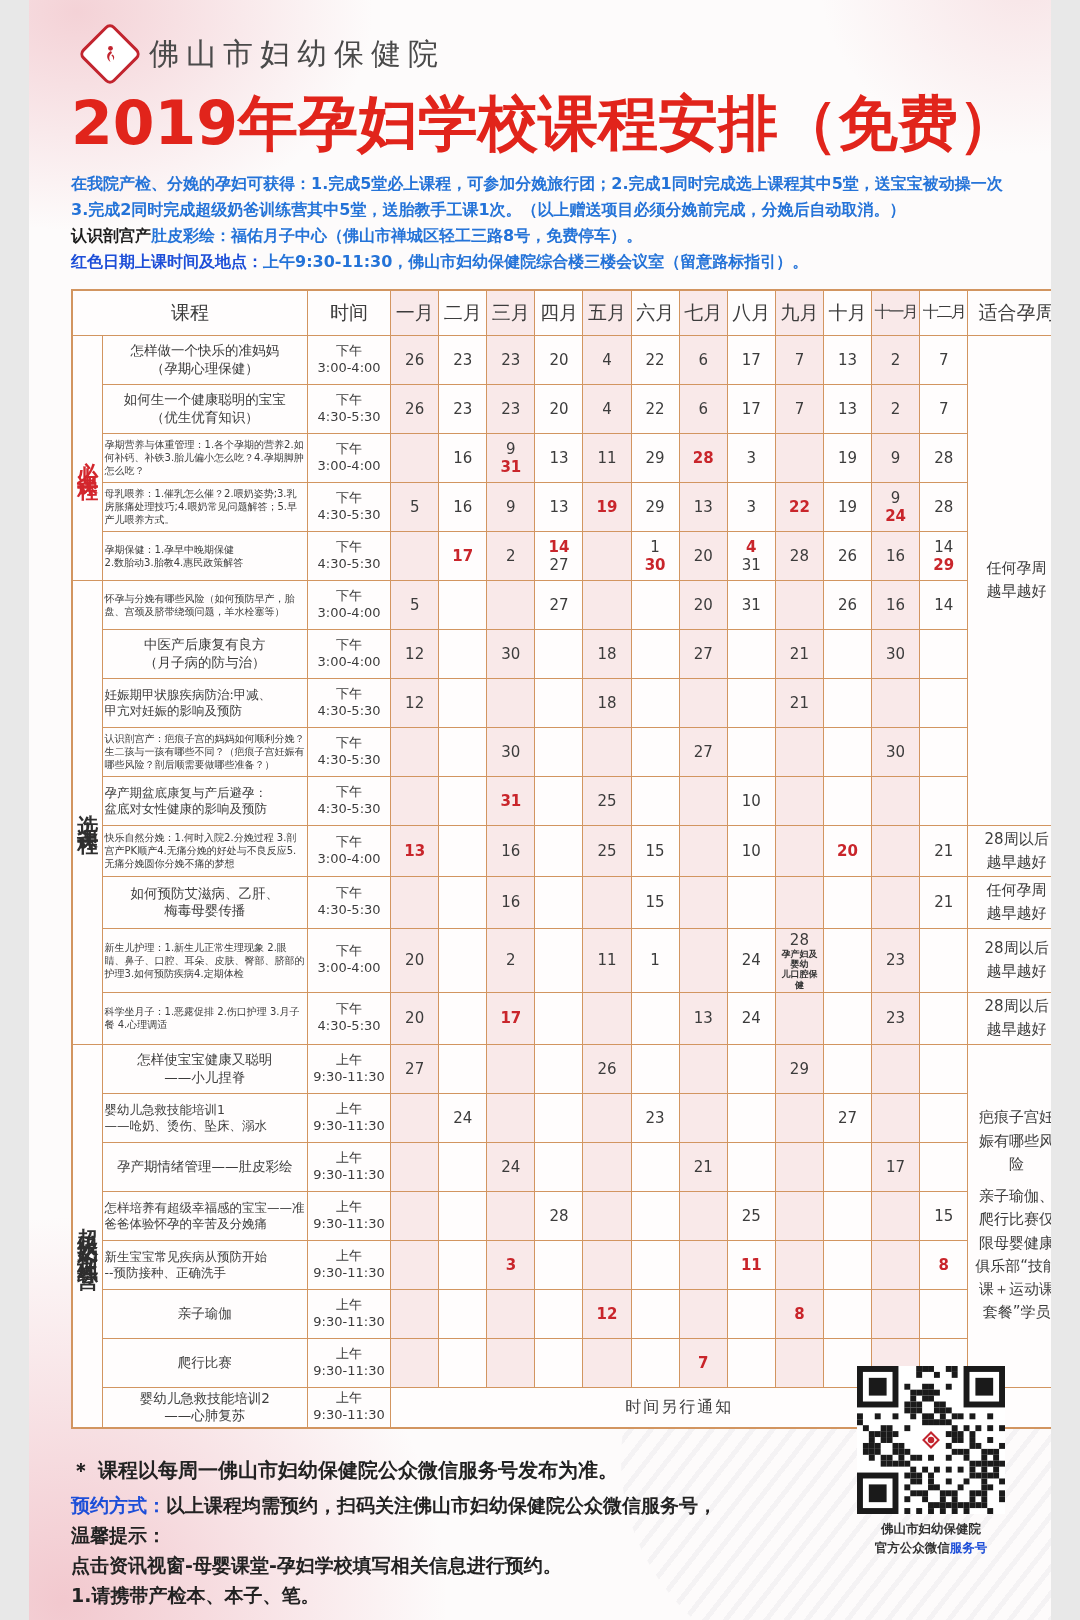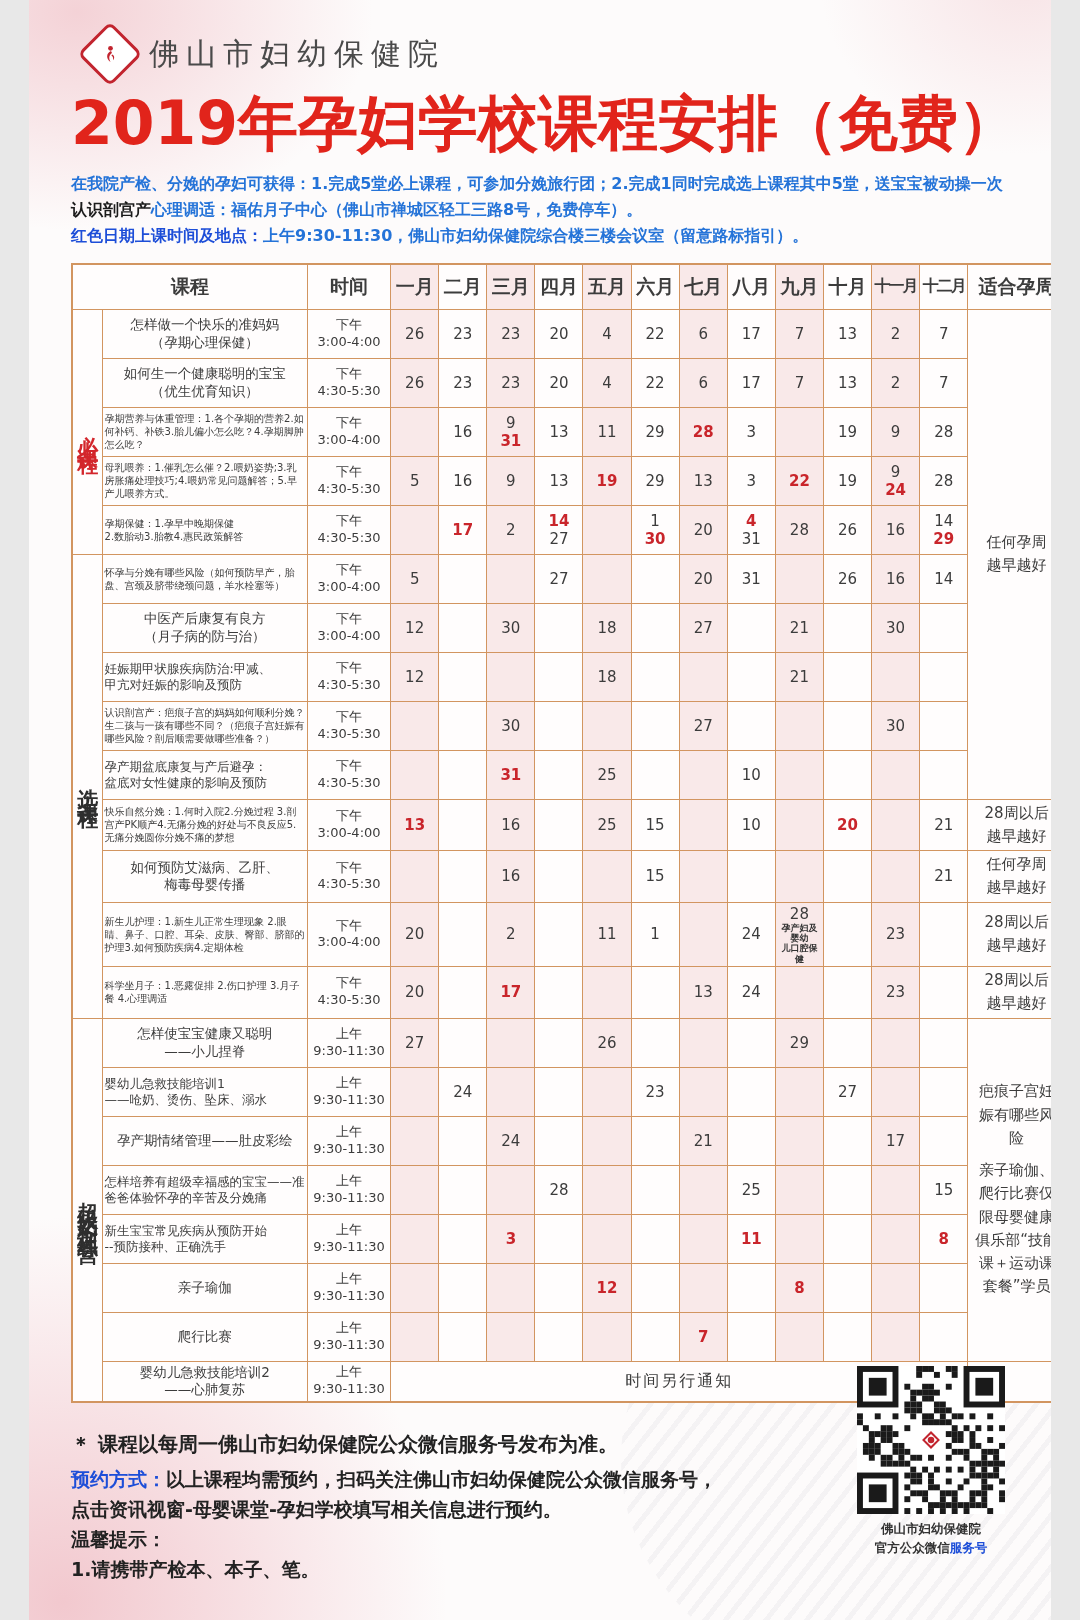--- a/index.html
+++ b/index.html
@@ -32,21 +32,21 @@
   .intro{margin-top:16px;font-size:16px;font-weight:700;line-height:1.62;}
   .blue{color:#2473d8;}
   .blk{color:#1b1b1b;}
   .red{color:#1d4ed8;}
 
   
   table.sched{border-collapse:collapse;table-layout:fixed;margin-top:14px;width:996px;background:#fffdfd;
     border:2px solid #d29560;}
   table.sched td{border:1px solid #d29560;text-align:center;vertical-align:middle;padding:2px;
     color:#3c3c3c;overflow:hidden;}
-  td.hd{height:40px;font-size:19px;font-weight:700;color:#1a1a1a;}
+  td.hd{height:40px;font-size:19px;font-weight:400;color:#1a1a1a;}
   td.hd.sq{font-size:16px;letter-spacing:-2px;}
   td.pink{background:#f9e9e9;}
   td.m{font-size:15px;line-height:1.2;height:44px;}
   td.m .rd{color:#c9252b;font-weight:700;}
   td.m .tiny{font-size:9px;font-weight:700;line-height:1.15;color:#333;}
   td.sect{width:30px;padding:0;}
   .vert{writing-mode:vertical-rl;text-orientation:upright;margin:0 auto;font-weight:700;font-size:21px;
     letter-spacing:7px;line-height:1;}
   .sec-red .vert{color:#d3262c;}
   .sec-black .vert{color:#2e2e2e;}
@@ -87,21 +87,22 @@
           <path d="M14.2 12.5 C 16.6 13.6, 16.8 16.4, 15 18.2 C 15.4 16, 14.8 14.4, 13.4 13.6 Z" fill="#c2242e"></path>
         </svg>
       </div>
       <div class="hospital-name">佛山市妇幼保健院</div>
     </div>
 
     <div class="poster-title">2019年孕妇学校课程安排（免费）</div>
 
     <div class="intro">
       <div class="blue">在我院产检、分娩的孕妇可获得：1.完成5堂必上课程，可参加分娩旅行团；2.完成1同时完成选上课程其中5堂，送宝宝被动操一次</div>
-      <div><span class="blk">认识剖宫产</span><span class="blue">心理调适：福佑月子中心（佛山市禅城区轻工三路8号，免费停车）。</span></div>
+      <div class="blue">3.完成2同时完成超级奶爸训练营其中5堂，送胎教手工课1次。（以上赠送项目必须分娩前完成，分娩后自动取消。）</div>
+      <div><span class="blk">认识剖宫产</span><span class="blue">肚皮彩绘：福佑月子中心（佛山市禅城区轻工三路8号，免费停车）。</span></div>
       <div><span class="red">红色日期上课时间及地点：</span><span class="blue">上午9:30-11:30，佛山市妇幼保健院综合楼三楼会议室（留意路标指引）。</span></div>
     </div>
 
     <table class="sched">
         <colgroup>
           <col style="width: 30px;">
           <col style="width: 205px;">
           <col style="width: 83px;">
           <col style="width: 48px;">
           <col style="width: 48px;">
@@ -494,22 +495,22 @@
             <td class="time">上午<br>9:30-11:30</td>
             <td colspan="12" class="notice">时间另行通知</td>
             <td class="weeks"></td>
           </tr>
         </tbody>
       </table>
 
     <div class="footer">
       <div class="line note red">＊ 课程以每周一佛山市妇幼保健院公众微信服务号发布为准。</div>
       <div class="line"><span class="red">预约方式：</span><span>以上课程均需预约，扫码关注佛山市妇幼保健院公众微信服务号，</span></div>
+      <div class="line red">温馨提示：</div>
       <div class="line">点击资讯视窗-母婴课堂-孕妇学校填写相关信息进行预约。</div>
-      <div class="line red">温馨提示：</div>
       <div class="line">1.请携带产检本、本子、笔。</div>
 
     </div>
   </div>
 
   <div class="qr-block">
     <div class="qr-box">
       <svg id="qr-svg" width="148" height="148" viewBox="0 0 148 148">
           <rect x="0" y="47.36" width="5.92" height="5.92" fill="#1a1a1a"></rect>
           <rect x="0" y="53.28" width="5.92" height="5.92" fill="#1a1a1a"></rect>

